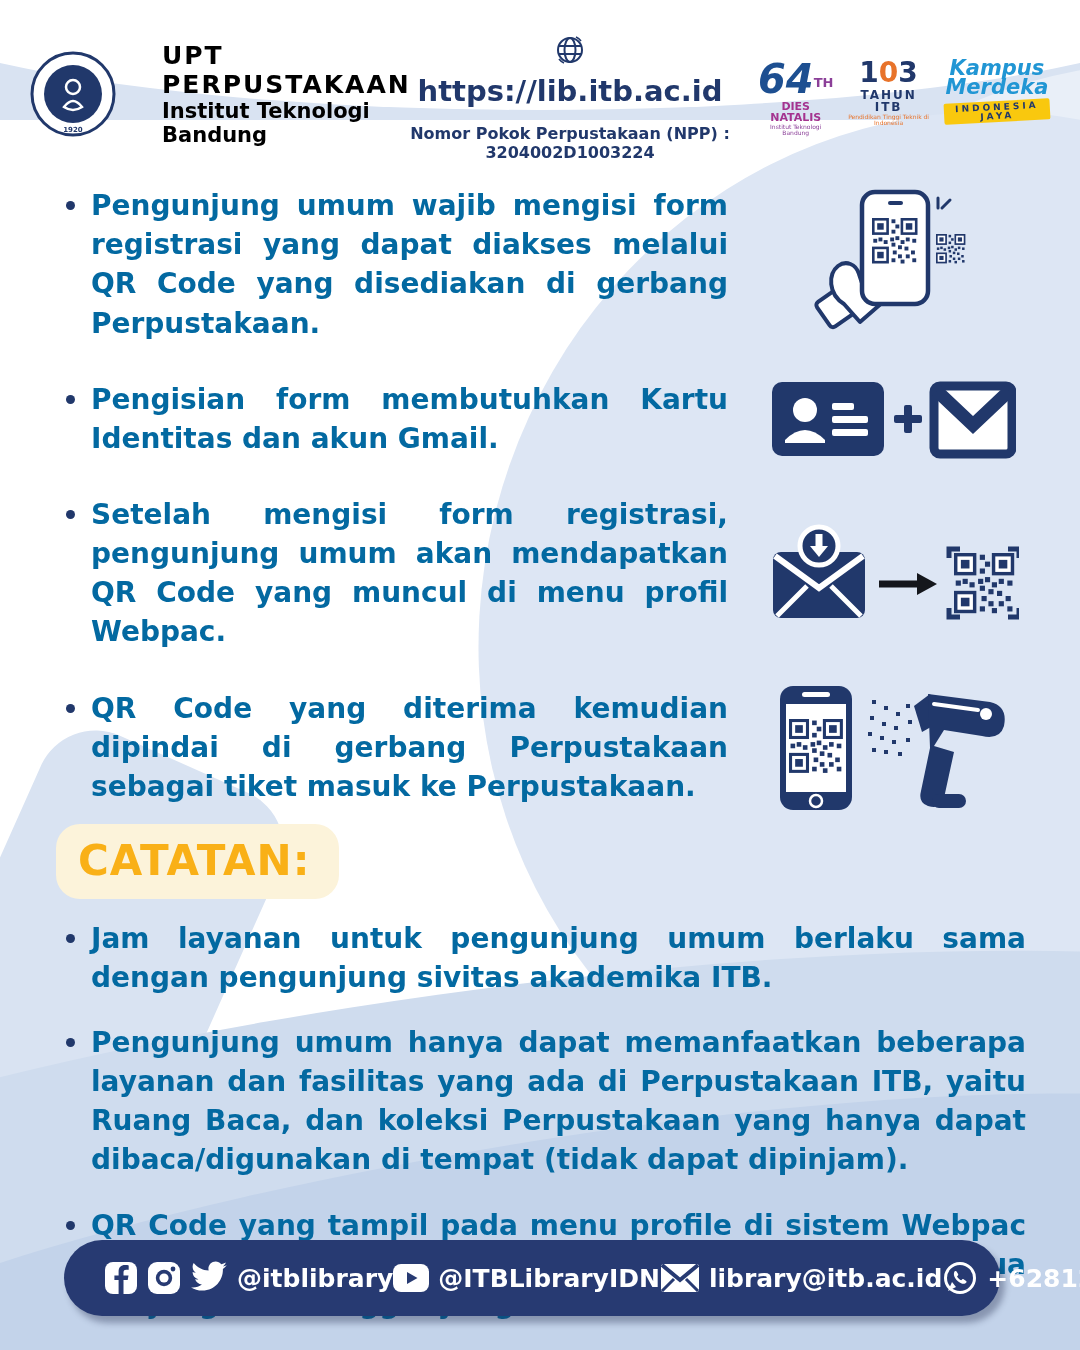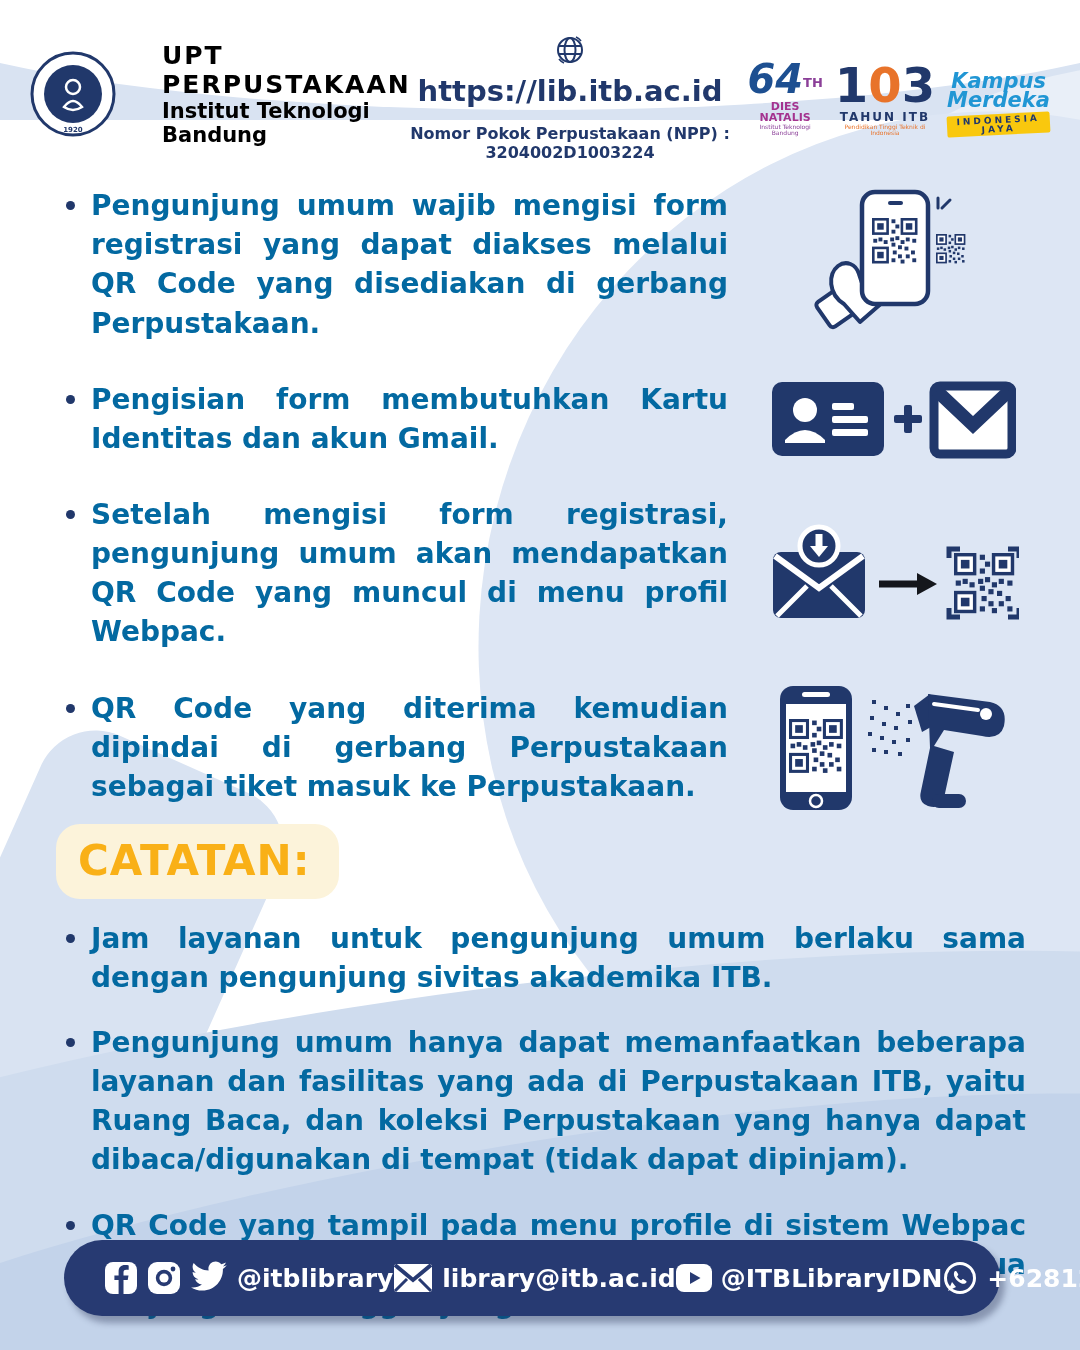--- a/index.html
+++ b/index.html
@@ -22,28 +22,28 @@
 
   
   .header { display:flex; align-items:center; padding:26px 30px 0 30px; }
   .brand { display:flex; align-items:center; gap:14px; width:352px; }
   .brand-text { color:#000000;margin-left:32px; }
   .brand-name { font-size:25px; font-weight:bold; letter-spacing:2px; }
   .brand-sub  { font-size:21px; font-weight:bold; }
   .site { flex:1; text-align:center; color:#21386b; padding-top:8px; }
   .site-url { font-size:29px; font-weight:bold; display:flex; align-items:center; justify-content:center; gap:8px;flex-direction:column; }
   .site-npp { font-size:16px; font-weight:bold; margin-top:16px; }
-  .logos { width:292px; display:flex; align-items:flex-end; justify-content:flex-end; gap:12px; padding-top:6px; }
+  .logos { width:292px; display:flex; align-items:flex-start; justify-content:flex-end; gap:12px; padding-top:6px; }
   .logo-dies { text-align:center; line-height:1; }
   .dies-num { font-size:40px; font-weight:bold; font-style:italic; color:#1d4f91; }
   .dies-sup { font-size:13px; font-weight:bold; color:#8b3f98; vertical-align:super; }
   .dies-l1 { font-size:11px; font-weight:bold; color:#a4338f; margin-top:2px; }
   .dies-l2 { font-size:6px; color:#8b3f98; margin-top:1px; }
   .logo-tahun { text-align:center; line-height:1; }
-  .tahun-num { font-size:48px; font-weight:bold; }
+  .tahun-num { font-size:28px; font-weight:bold; }
   .tahun-num .n1 { color:#21386b; } .tahun-num .n0 { color:#e8732a; } .tahun-num .n3 { color:#21386b; }
   .tahun-l1 { font-size:12px; font-weight:bold; color:#21386b; letter-spacing:2px; margin-top:2px; }
   .tahun-l2 { font-size:6px; color:#e8732a; margin-top:1px; }
   .logo-kampus { text-align:center; line-height:0.95; }
   .kampus-l { font-size:21px; font-weight:bold; font-style:italic; color:#2196d4; }
   .kampus-banner { display:inline-block; background:#f9c80e; color:#21386b; font-size:9px; font-weight:bold; letter-spacing:3px; padding:2px 7px; margin-top:3px; transform:rotate(-3deg); border-radius:2px; }
 
   
   .chip { display:inline-block; background:#fcf3da; color:#f9b017; font-weight:bold; font-size:42px; letter-spacing:1px; padding:12px 28px 14px 22px; border-radius:24px; }
   .sec-ketentuan { margin:24px 54px 0 56px; }
@@ -308,41 +308,41 @@
       <span>
         <svg width="38" height="34" viewBox="0 0 32 28">
             <path d="M31,3.3c-1.1,0.5-2.3,0.8-3.5,1c1.3-0.8,2.2-2,2.7-3.4c-1.2,0.7-2.5,1.2-3.9,1.5C25.1,1,23.4,0.2,21.6,0.2c-3.4,0-6.1,2.7-6.1,6.1c0,0.5,0.1,0.9,0.2,1.4C10.6,7.4,6.1,5,3.1,1.3C2.5,2.3,2.2,3.3,2.2,4.5c0,2.1,1.1,4,2.7,5.1C3.9,9.5,3,9.3,2.2,8.9v0.1c0,3,2.1,5.4,4.9,6c-0.5,0.1-1.1,0.2-1.6,0.2c-0.4,0-0.8,0-1.2-0.1c0.8,2.4,3,4.2,5.7,4.3c-2.1,1.6-4.7,2.6-7.6,2.6c-0.5,0-1,0-1.5-0.1c2.7,1.7,5.9,2.7,9.4,2.7c11.3,0,17.4-9.3,17.4-17.4c0-0.3,0-0.5,0-0.8C28.9,5.7,30,4.6,31,3.3z" fill="#ffffff"></path>
           </svg>
       </span>
       <span>@itblibrary</span>
     </div>
 
     <div class="fgroup">
       <span>
+        <svg width="36" height="28" viewBox="0 0 36 28">
+            <rect x="0" y="0" width="36" height="28" rx="8" fill="#ffffff"></rect>
+            <path d="M14,8 L24.5,14 L14,20 Z" fill="#273a72"></path>
+          </svg>
+      </span>
+      <span>@ITBLibraryIDN</span>
+    </div>
+
+    <div class="fgroup">
+      <span>
         <svg width="40" height="30" viewBox="0 0 40 30">
             <rect x="1" y="1" width="38" height="28" rx="3" fill="#ffffff"></rect>
             <path d="M2,2 L20,17 L38,2" fill="none" stroke="#273a72" stroke-width="4"></path>
             <path d="M2,28 L14,16 M38,28 L26,16" fill="none" stroke="#273a72" stroke-width="3"></path>
           </svg>
       </span>
       <span>library@itb.ac.id</span>
     </div>
 
     <div class="fgroup">
       <span>
-        <svg width="36" height="28" viewBox="0 0 36 28">
-            <rect x="0" y="0" width="36" height="28" rx="8" fill="#ffffff"></rect>
-            <path d="M14,8 L24.5,14 L14,20 Z" fill="#273a72"></path>
-          </svg>
-      </span>
-      <span>@ITBLibraryIDN</span>
-    </div>
-
-    <div class="fgroup">
-      <span>
         <svg width="36" height="36" viewBox="0 0 36 36">
             <circle cx="18" cy="18" r="14.5" fill="none" stroke="#ffffff" stroke-width="3"></circle>
             <path d="M6,31 L10,22 L14,27 Z" fill="#ffffff"></path>
             <path d="M12.5,11.5 c-1,1.8-0.8,4.3,0.6,6.6 c1.7,2.8,4.3,4.9,7.1,5.6 c1.7,0.4,3.3,0 ,4.1-1.2 c0.4-0.6,0.3-1.2-0.2-1.6 l-2.5-1.7 c-0.5-0.3-1.1-0.2-1.5,0.2 l-0.9,0.9 c-1.6-0.7-3.2-2.1-4.2-3.8 l0.9-0.9 c0.4-0.4,0.5-1,0.2-1.5 l-1.5-2.6 c-0.3-0.6-1-0.7-1.6-0.3 C13,11.2,12.7,11.3,12.5,11.5 Z" fill="#ffffff"></path>
           </svg>
       </span>
       <span>+6281225088800</span>
     </div>
   </div>
 </div>

